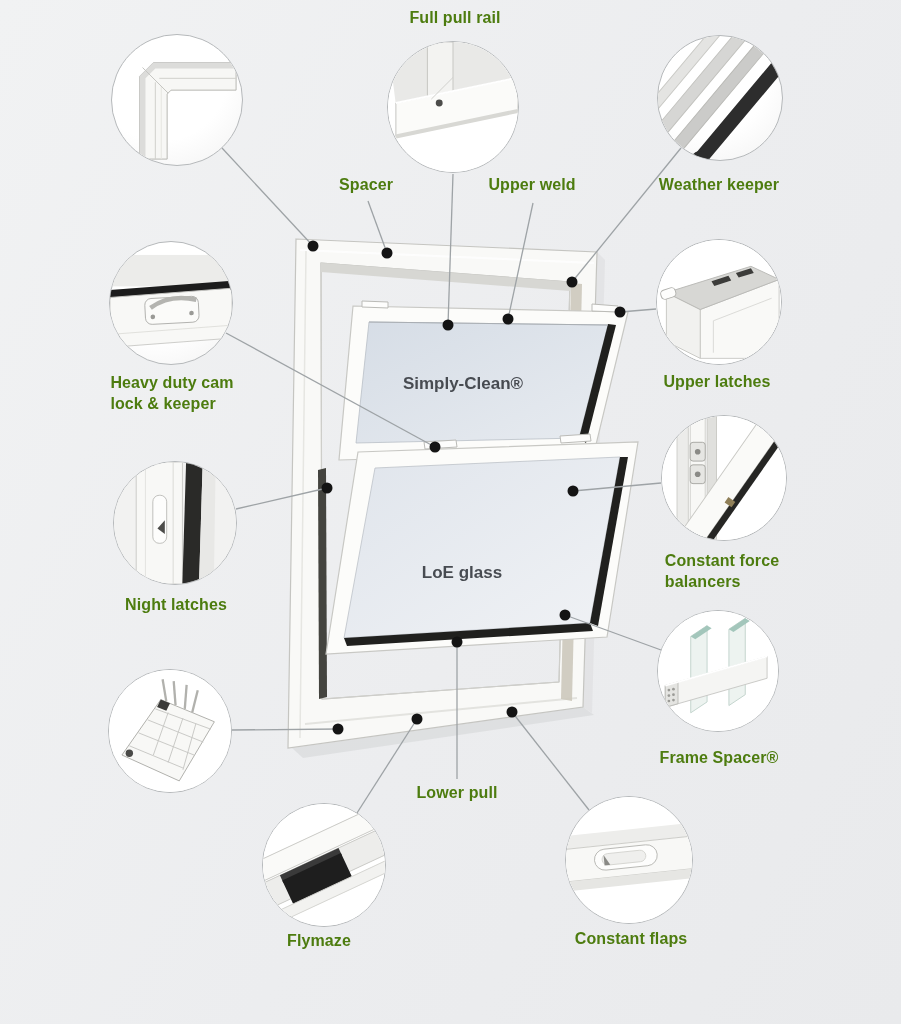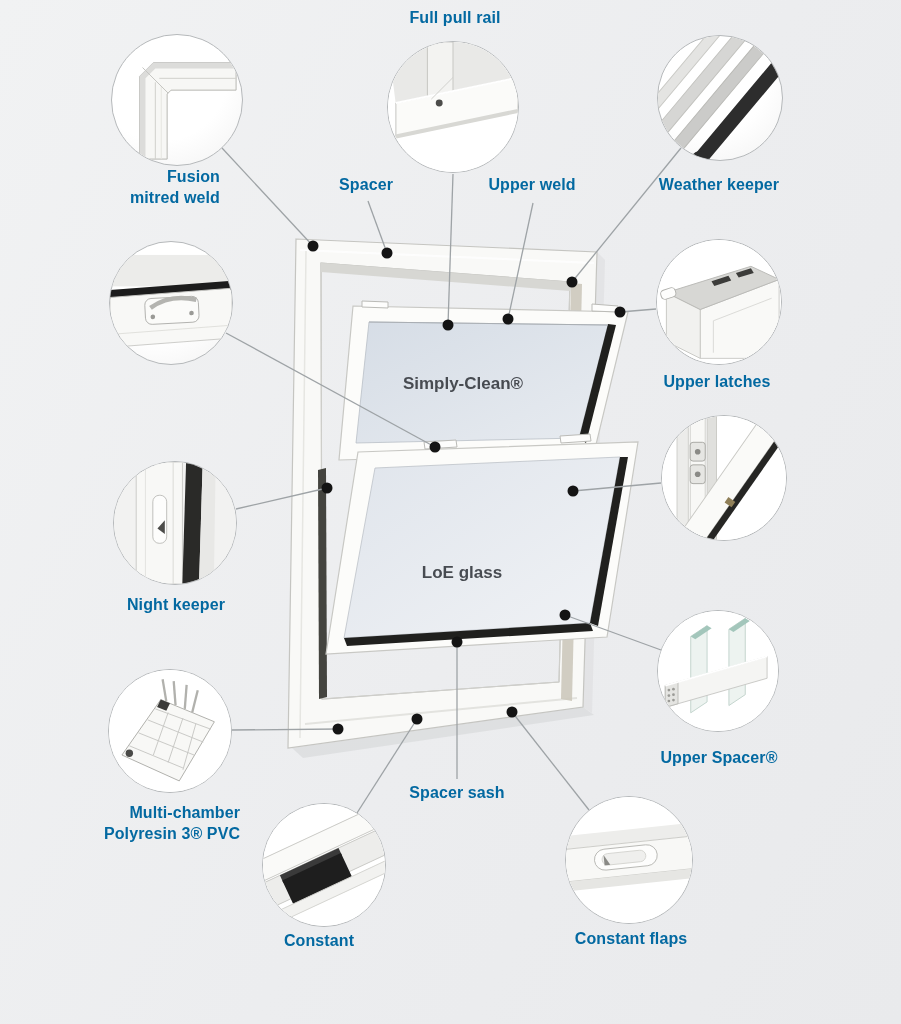--- a/index.html
+++ b/index.html
@@ -10,22 +10,22 @@
   }
   .stage{position:absolute;inset:0;width:901px;height:1024px}
   .art{position:absolute;left:0;top:0;width:901px;height:1024px}
   .callout{
     position:absolute;border-radius:50%;box-sizing:border-box;
     border:1.5px solid #b6b9bb;overflow:hidden;
     background:radial-gradient(circle at 38% 30%,#ffffff 55%,#f1f1f1 100%);
   }
   .callout svg{width:100%;height:100%;display:block}
   .label{
-    position:absolute;transform:translateX(-50%);text-align:right;
-    font-weight:bold;font-size:16px;line-height:1.3;color:#0369a1;
+    position:absolute;transform:translateX(-50%);text-align:left;
+    font-weight:bold;font-size:16px;line-height:1.3;color:#4d7c0f;
     white-space:pre-line;letter-spacing:.1px;
   }
   .glass-text{font-family:"Liberation Sans",sans-serif;font-weight:bold}
 </style>
 </head>
 <body>
 
 <div class="stage">
 
   <svg class="art" viewBox="0 0 901 1024">
@@ -275,27 +275,27 @@
         <rect x="-8" y="48" width="148" height="34" fill="#f8f8f6" stroke="#cdcdc9"></rect>
         <rect x="30" y="52" width="66" height="22" rx="11" fill="#fdfdfc" stroke="#b9b9b5"></rect>
         <rect x="38" y="57" width="46" height="12" rx="6" fill="#efefed" stroke="#d6d6d2"></rect>
         <polygon points="40,58 46,69 40,69" fill="#8a8a86"></polygon>
         <rect x="-8" y="82" width="148" height="10" fill="#e6e6e3"></rect>
       </g>
     </svg>
   </div>
 
   <div class="label" style="left:455px;top:8px">Full pull rail</div>
-  <div class="label" style="left:175px;top:167px">Fusion
-mitred weld</div>
   <div class="label" style="left:366px;top:175px">Spacer</div>
   <div class="label" style="left:532px;top:175px">Upper weld</div>
   <div class="label" style="left:719px;top:175px">Weather keeper</div>
+  <div class="label" style="left:172px;top:373px">Heavy duty cam
+lock &amp; keeper</div>
   <div class="label" style="left:717px;top:372px">Upper latches</div>
-  <div class="label" style="left:176px;top:595px">Night keeper</div>
-  <div class="label" style="left:719px;top:748px">Upper Spacer®</div>
-  <div class="label" style="left:172px;top:803px">Multi-chamber
-Polyresin 3® PVC</div>
-  <div class="label" style="left:457px;top:783px">Spacer sash</div>
-  <div class="label" style="left:319px;top:931px">Constant</div>
+  <div class="label" style="left:176px;top:595px">Night latches</div>
+  <div class="label" style="left:722px;top:551px">Constant force
+balancers</div>
+  <div class="label" style="left:719px;top:748px">Frame Spacer®</div>
+  <div class="label" style="left:457px;top:783px">Lower pull</div>
+  <div class="label" style="left:319px;top:931px">Flymaze</div>
   <div class="label" style="left:631px;top:929px">Constant flaps</div>
 
 </div>
 
 </body></html>

